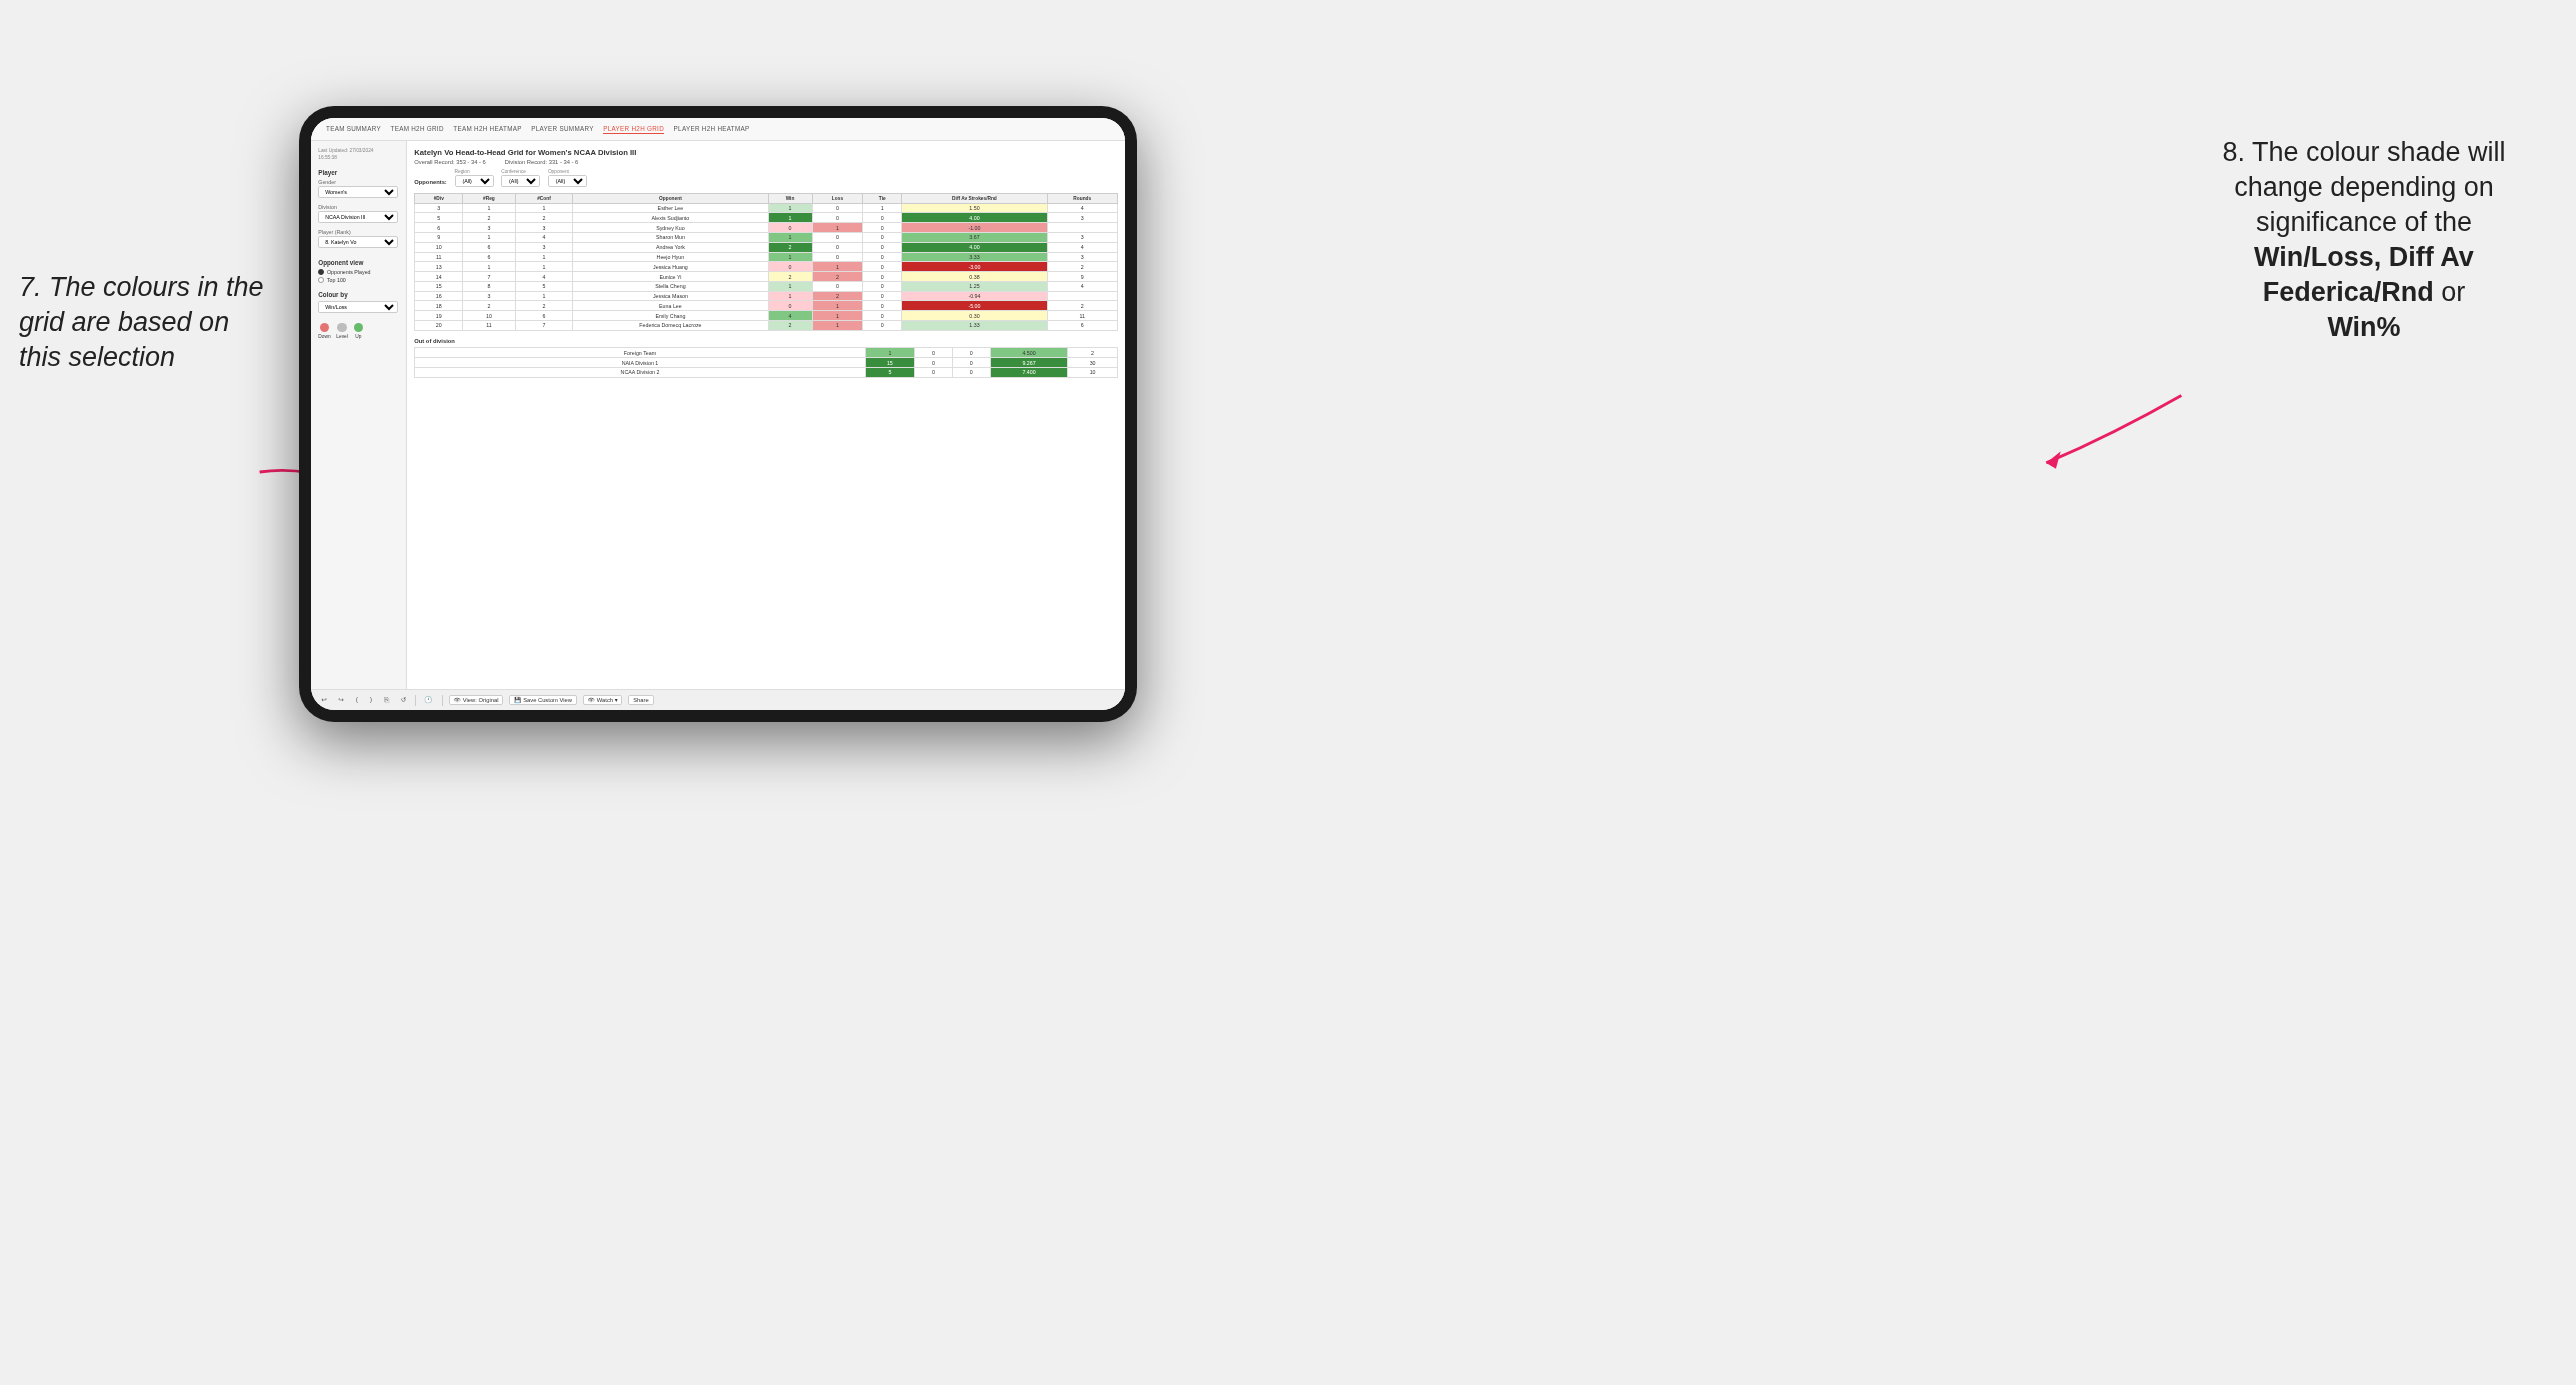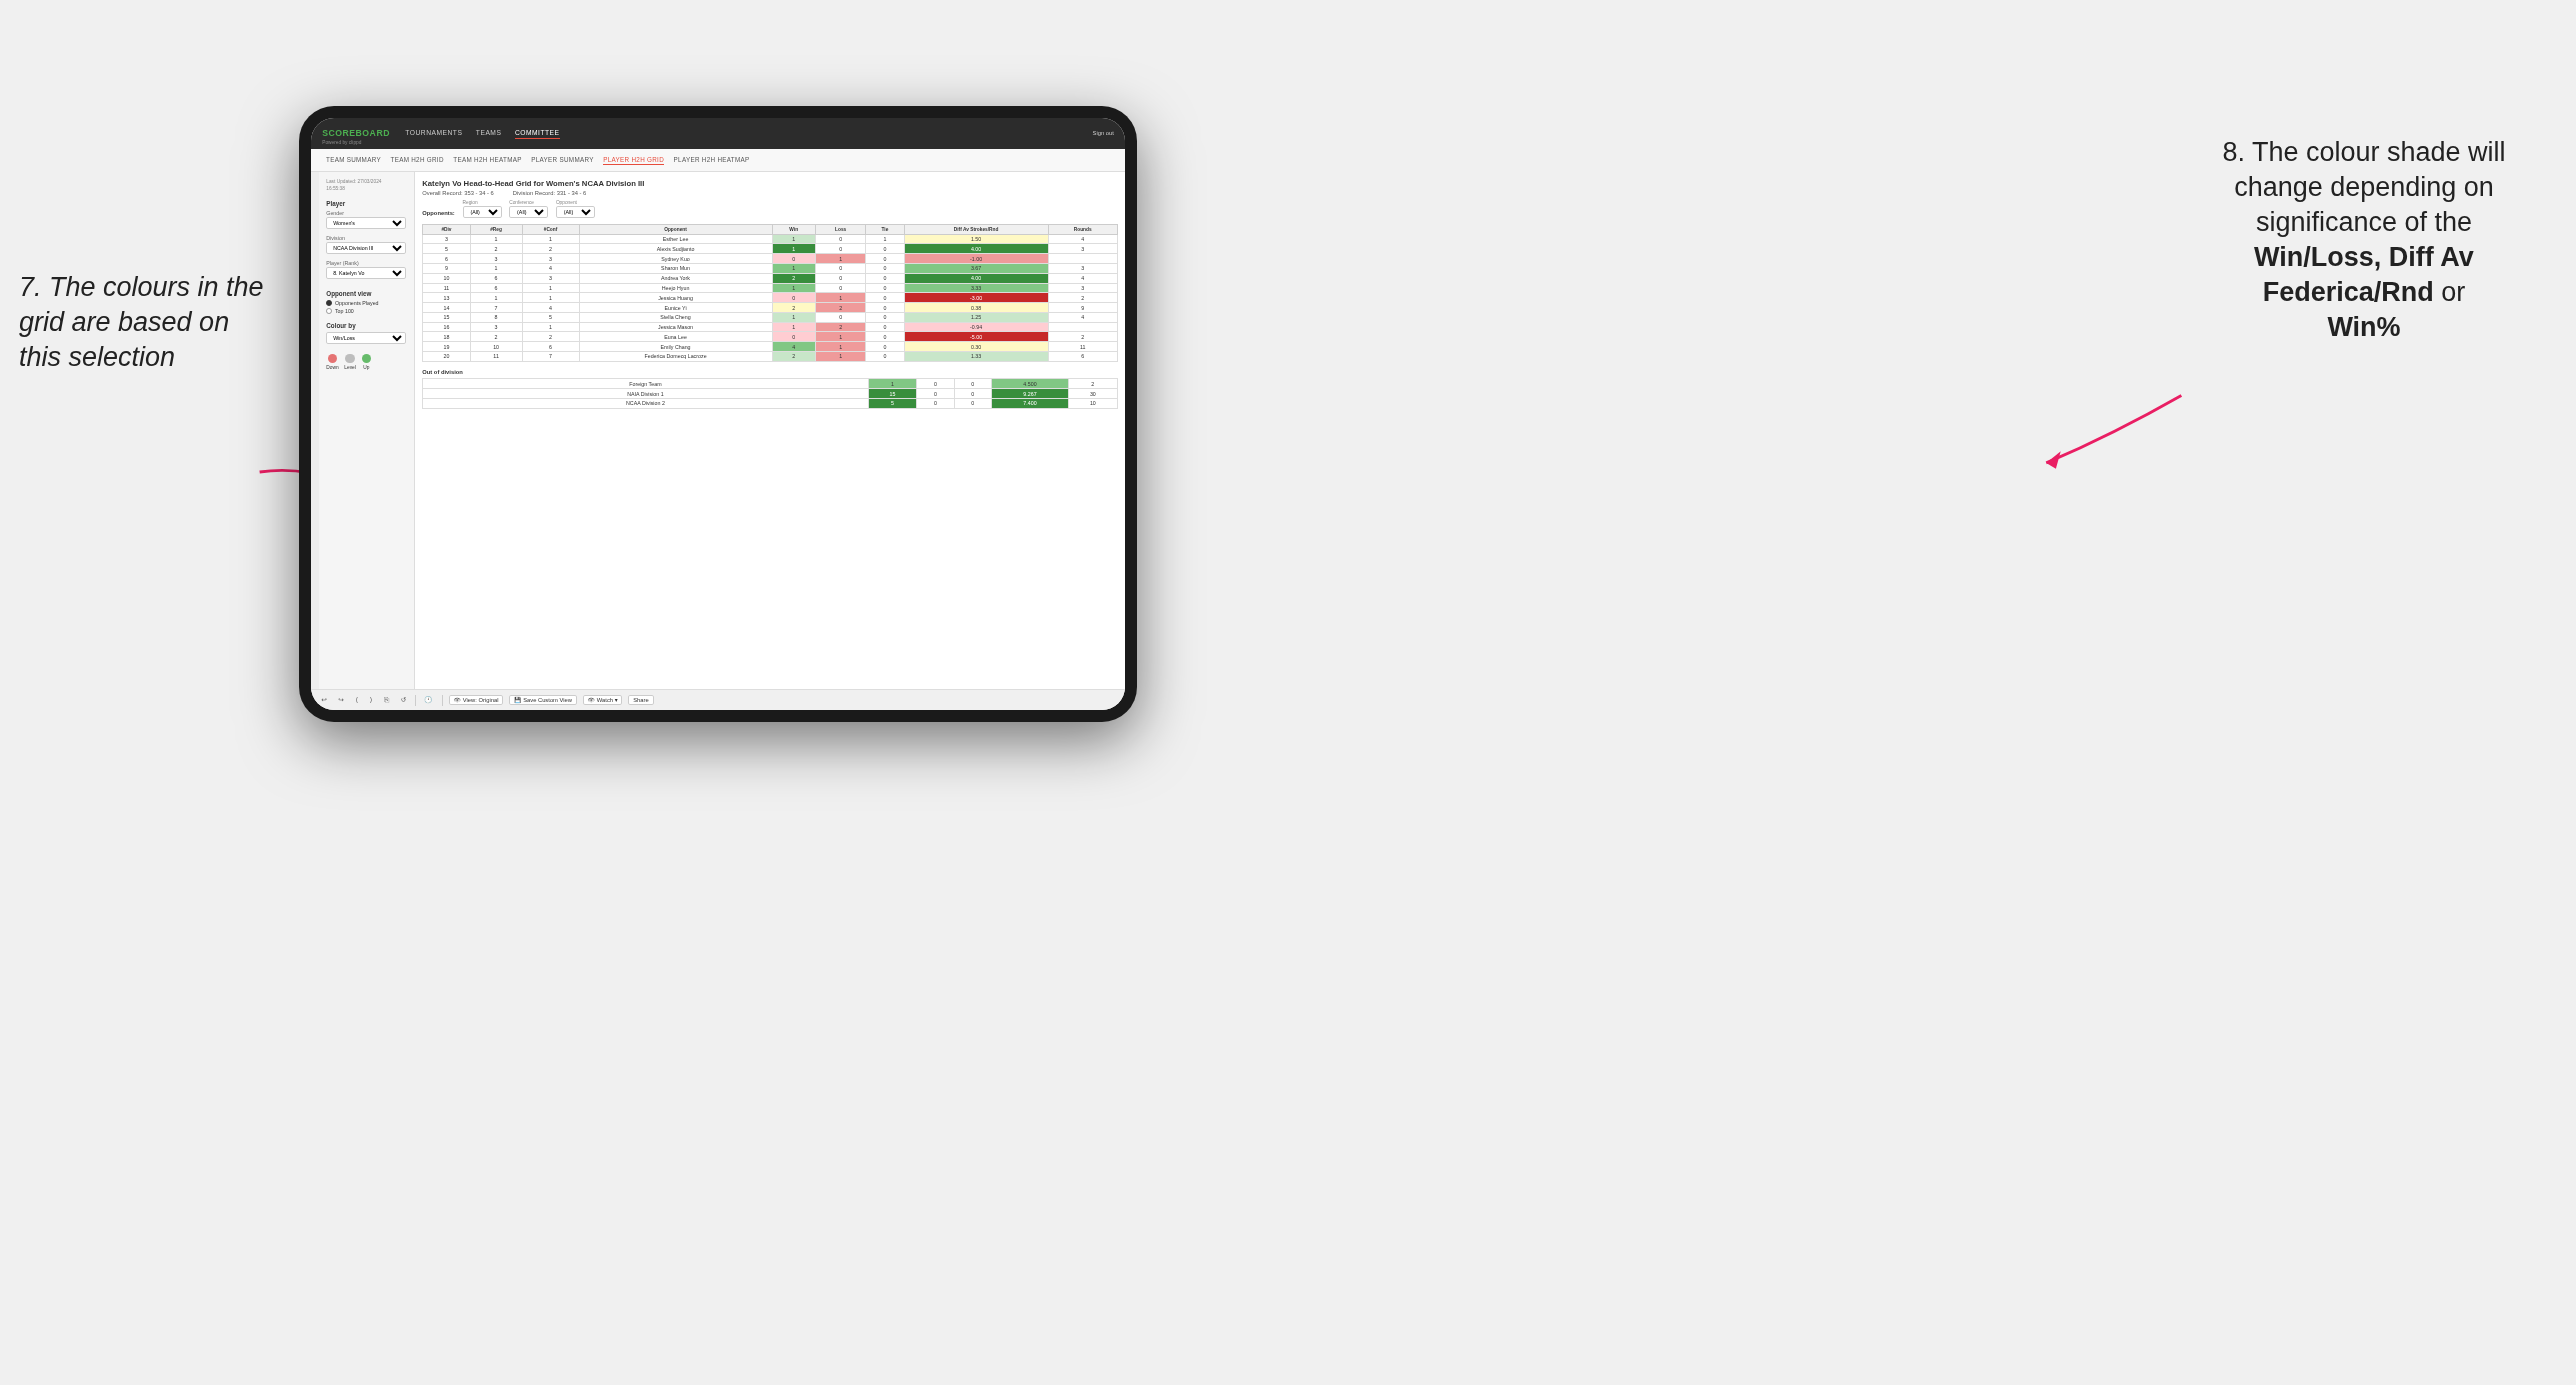--- a/index.html
+++ b/index.html
@@ -110,21 +110,20 @@
       color: #e74c3c;
       border-bottom: 1.9px solid #e74c3c;
     }
 
     
     .main-content {
       display: flex;
       flex: 1;
       overflow: hidden;
       background: #eee;
-      padding-left: 8px;
     }
 
     
     .sidebar {
       width: 96px;
       background: #f5f5f5;
       border-right: 1px solid #ddd;
       padding: 7.7px;
       flex-shrink: 0;
       font-size: 5.8px;
@@ -397,36 +396,20 @@
 </svg>
 
 <svg style="position:absolute;right:385px;top:376px;" width="193" height="116" viewBox="0 0 200 120">
   <path class="pink-arrow" d="M 190 20 Q 120 60 50 90" stroke="#e91e63" stroke-width="3" fill="none"></path>
   <polygon class="pink-arrow-head" points="50,90 65,78 60,96" fill="#e91e63"></polygon>
 </svg>
 
 <div class="tablet-frame">
   <div class="tablet-screen">
 
-    <div class="nav-bar">
-      <div class="logo-area">
-        <div>
-          <span class="logo-text">SCOREBOARD</span>
-          <span class="logo-sub">Powered by clippd</span>
-        </div>
-      </div>
-      <div class="nav-links">
-        <span class="nav-link">TOURNAMENTS</span>
-        <span class="nav-link">TEAMS</span>
-        <span class="nav-link active">COMMITTEE</span>
-      </div>
-      <div class="nav-right">
-        <span class="sign-out">Sign out</span>
-      </div>
-    </div>
 
     <div class="sub-nav">
       <span class="sub-nav-link">TEAM SUMMARY</span>
       <span class="sub-nav-link">TEAM H2H GRID</span>
       <span class="sub-nav-link">TEAM H2H HEATMAP</span>
       <span class="sub-nav-link">PLAYER SUMMARY</span>
       <span class="sub-nav-link active">PLAYER H2H GRID</span>
       <span class="sub-nav-link">PLAYER H2H HEATMAP</span>
     </div>
 

